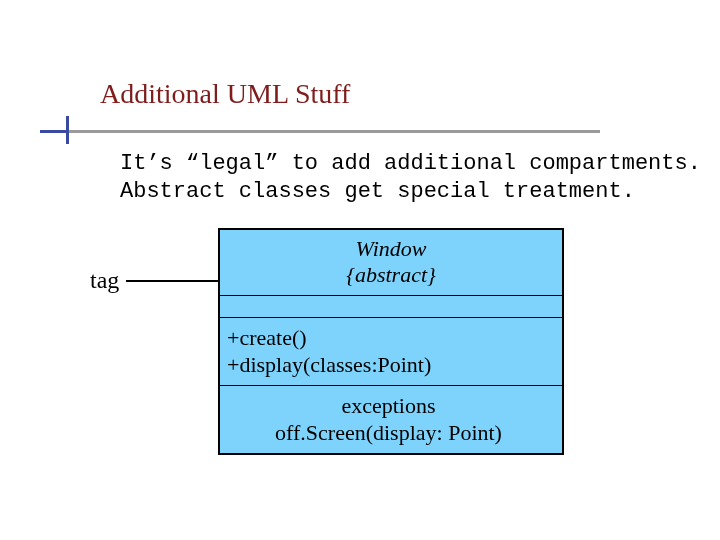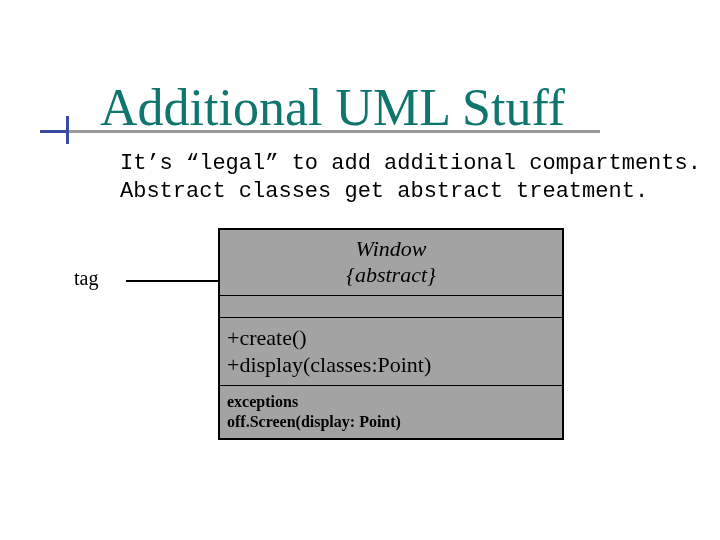--- a/index.html
+++ b/index.html
@@ -11,23 +11,23 @@
     position: relative;
     color: #000;
   }
   .title-wrap {
     position: absolute;
     left: 100px;
     top: 78px;
   }
   .title {
     font-family: "Comic Sans MS", "Comic Sans", cursive;
-    font-size: 52px;
+    font-size: 28px;
     font-weight: 400;
-    color: #0f766e;
+    color: #7f1d1d;
     text-align: center;
   }
   .title-rule-main {
     position: absolute;
     left: 40px;
     top: 130px;
     width: 560px;
     height: 3px;
     background: #9a9a9a;
   }
@@ -50,23 +50,23 @@
   .subtitle {
     position: absolute;
     left: 120px;
     top: 150px;
     font-size: 22px;
     line-height: 1.25;
     font-family: Liberation Mono, monospace;
   }
   .tag-label {
     position: absolute;
-    left: 74px;
+    left: 90px;
     top: 267px;
-    font-size: 20px;
+    font-size: 24px;
   }
   
   .tag-line {
     position: absolute;
     left: 126px;
     top: 280px;
     width: 96px;
     height: 2px;
     background: #000;
   }
@@ -78,21 +78,21 @@
     border-left: 10px solid #000;
     border-top: 5px solid transparent;
     border-bottom: 5px solid transparent;
   }
   .uml-box {
     position: absolute;
     left: 218px;
     top: 228px;
     width: 346px;
     border: 2px solid #000;
-    background: #a3a3a3;
+    background: #7dd3fc;
   }
   .compartment {
     padding: 6px 12px 6px 12px;
   }
   .compartment + .compartment {
     border-top: 1.5px solid #000;
     padding-left: 7px;
   }
   .cls-name {
     text-align: center;
@@ -107,39 +107,38 @@
     font-style: italic;
   }
   .attr-compartment {
     min-height: 22px;
   }
   .ops {
     font-size: 22px;
     line-height: 1.25;
   }
   .extra-compartment {
-    text-align: left;
-    font-size: 16px;
+    text-align: center;
+    font-size: 22px;
     line-height: 1.25;
-    font-weight: bold;
   }
 </style>
 </head>
 <body>
 
 <div class="title-wrap">
   <div class="title">Additional UML Stuff</div>
 </div>
 <div class="title-rule-main"></div>
 <div class="title-rule-accent"></div>
 <div class="title-tick"></div>
 
 <div class="subtitle">
   <div>It’s “legal” to add additional compartments.</div>
-  <div>Abstract classes get abstract treatment.</div>
+  <div>Abstract classes get special treatment.</div>
 </div>
 
 <div class="tag-label">tag</div>
 <div class="tag-line"></div>
 <div class="tag-arrow"></div>
 
 <div class="uml-box">
   <div class="compartment">
     <div class="cls-name">Window</div>
     <div class="cls-constraint">{abstract}</div>

